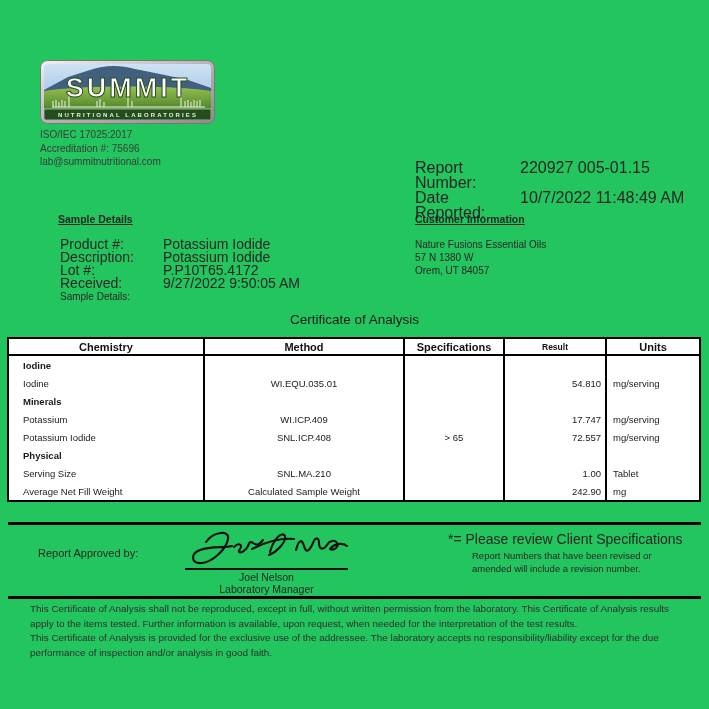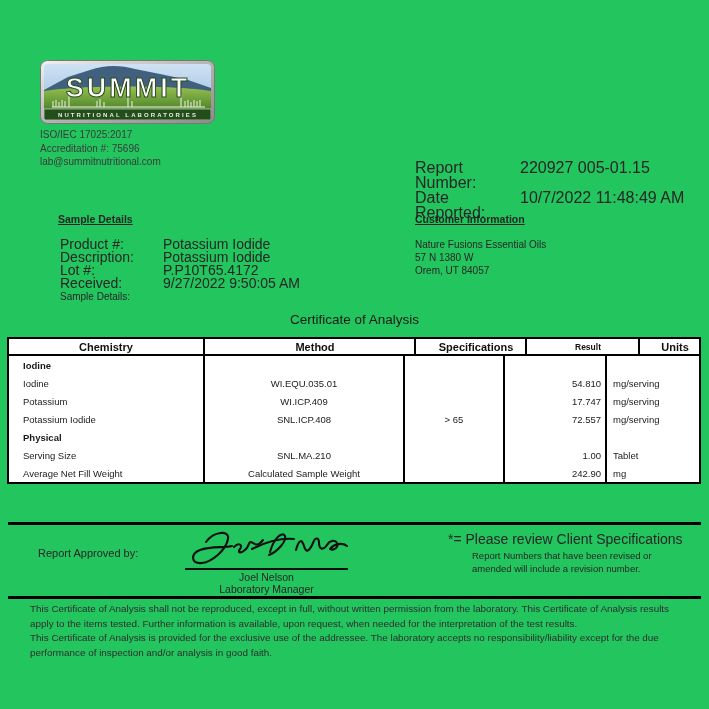--- a/index.html
+++ b/index.html
@@ -34,21 +34,21 @@
   .sample-extra { left: 60px; top: 291px; font-size: 10px; }
 
   
   .cust-lines { left: 415px; top: 238px; font-size: 10px; line-height: 13px; }
 
   
   .coa-title { left: 0; top: 312px; width: 709px; text-align: center; font-size: 13.5px; color: #1a1a1a; }
 
   
   .coa-table { left: 7px; top: 337px; width: 694px; border: 2px solid #000; background: #fff; }
-  .thead { display: grid; grid-template-columns: 196px 200px 100px 102px 1fr; height: 17px; border-bottom: 2px solid #000; gap: 11px; }
+  .thead { display: grid; grid-template-columns: 196px 200px 100px 102px 1fr; height: 17px; border-bottom: 2px solid #000; }
   .th { font-weight: bold; font-size: 11px; text-align: center; line-height: 16px; border-right: 2px solid #000; color: #111; }
   .th:last-child { border-right: none; }
   .th.result-h { font-size: 8.5px; font-family: "Liberation Sans", sans-serif; }
   .tbody { }
   .trow { display: grid; grid-template-columns: 196px 200px 100px 102px 1fr; height: 18px; }
   .tcell { font-size: 9.5px; color: #1a1a1a; border-right: 2px solid #000; display: flex; align-items: center; overflow: hidden; white-space: nowrap; }
   .tcell:last-child { border-right: none; }
   .tcell.c0 { padding-left: 14px; justify-content: flex-start; }
   .tcell.c1 { justify-content: center; }
   .tcell.c2 { justify-content: center; }
@@ -194,20 +194,27 @@
           <div class="tcell c3"></div>
           <div class="tcell c4"></div>
         </div>
         <div class="trow">
           <div class="tcell c0">Iodine</div>
           <div class="tcell c1">WI.EQU.035.01</div>
           <div class="tcell c2"></div>
           <div class="tcell c3">54.810</div>
           <div class="tcell c4">mg/serving</div>
         </div>
+        <div class="trow cat">
+          <div class="tcell c0">Minerals</div>
+          <div class="tcell c1"></div>
+          <div class="tcell c2"></div>
+          <div class="tcell c3"></div>
+          <div class="tcell c4"></div>
+        </div>
         <div class="trow">
           <div class="tcell c0">Potassium</div>
           <div class="tcell c1">WI.ICP.409</div>
           <div class="tcell c2"></div>
           <div class="tcell c3">17.747</div>
           <div class="tcell c4">mg/serving</div>
         </div>
         <div class="trow">
           <div class="tcell c0">Potassium Iodide</div>
           <div class="tcell c1">SNL.ICP.408</div>

